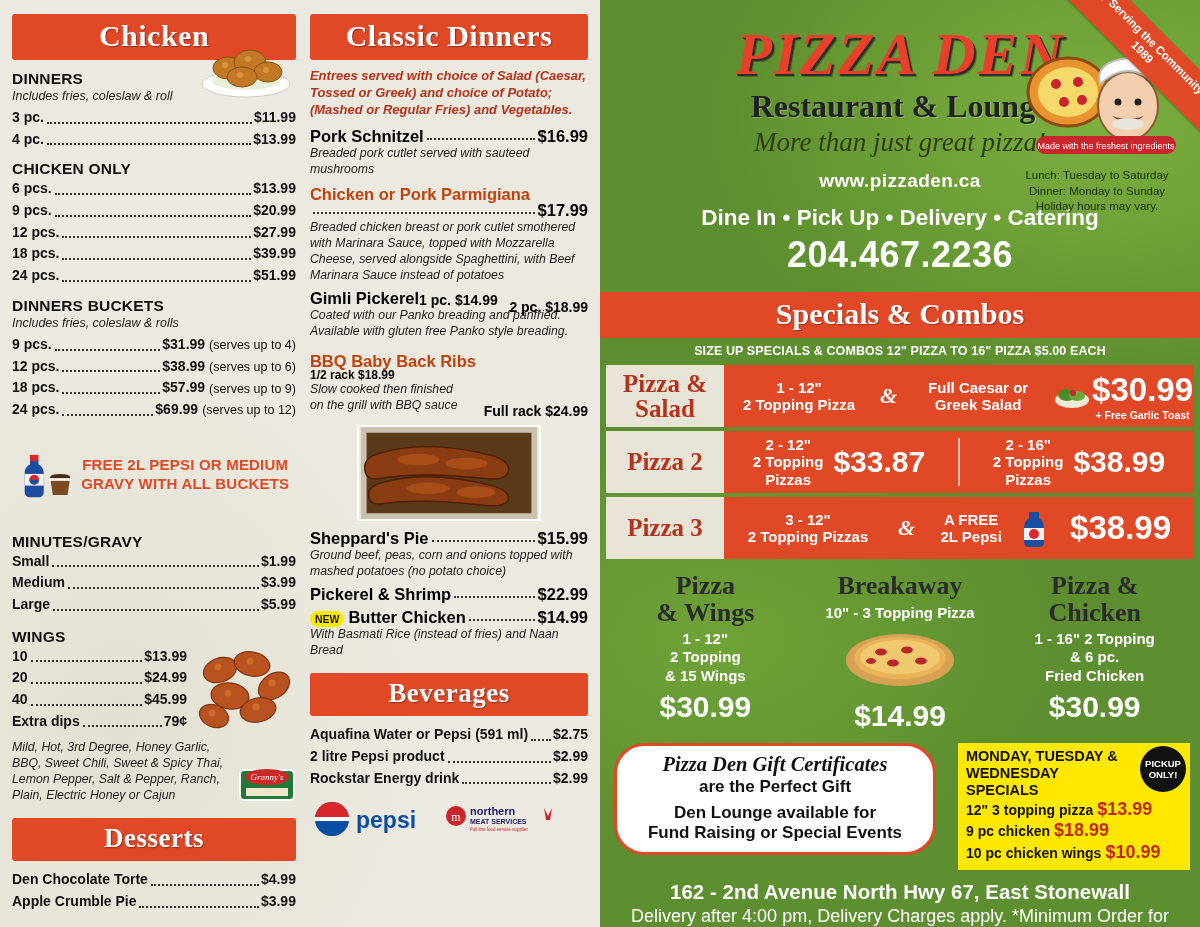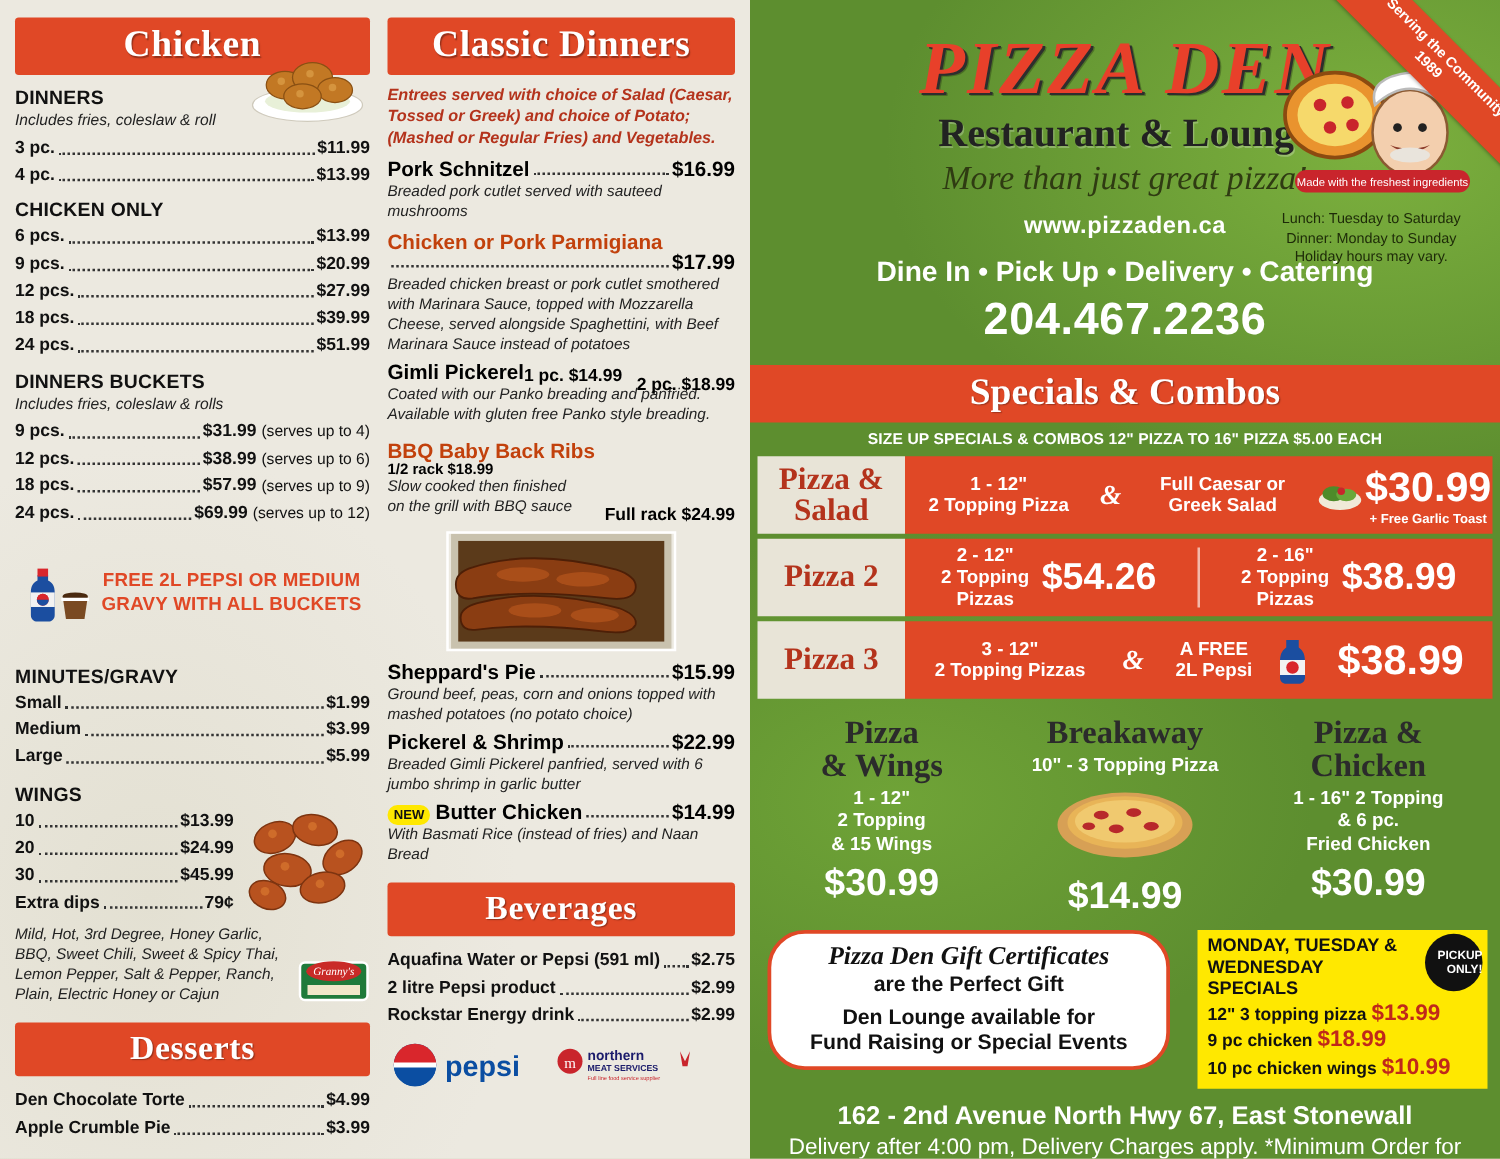--- a/index.html
+++ b/index.html
@@ -185,21 +185,21 @@
   .mtw {
     background: #ffe800; color: #111; width: 232px; margin-top: 10px; margin-right: 10px;
     padding: 5px 8px 7px 8px; position: relative; line-height: 1.18;
   }
   .mtw-t { font-weight: bold; font-size: 14.5px; }
   .mtw-r { font-weight: bold; font-size: 14px; display: flex; align-items: baseline; }
   .mtw-r .p { color: #c0281a; font-size: 18px; margin-left: 4px; }
   .pickup {
     position: absolute; right: 4px; top: 3px; width: 46px; height: 46px;
     background: #111; color: #fff; border-radius: 50%;
-    font-size: 9.5px; font-weight: bold; text-align: right;
+    font-size: 9.5px; font-weight: bold; text-align: center;
     display: flex; flex-direction: column; align-items: center; justify-content: center;
   }
 
   .address { text-align: center; font-weight: bold; font-size: 20.5px; margin-top: 10px; }
   .delivery-note { text-align: center; font-size: 18px; margin-top: 2px; }
   .allow {
     background: #ffe800; color: #111; font-weight: bold; font-size: 16px;
     text-align: center; margin: 7px 8px 0 8px; padding: 4px 0 5px 0;
   }
 </style>
@@ -338,21 +338,21 @@
             <span class="nm">10</span>
             <span class="dots"></span>
             <span class="pr">$13.99</span>
           </div>
           <div class="row">
             <span class="nm">20</span>
             <span class="dots"></span>
             <span class="pr">$24.99</span>
           </div>
           <div class="row">
-            <span class="nm">30</span>
+            <span class="nm">40</span>
             <span class="dots"></span>
             <span class="pr">$45.99</span>
           </div>
           <div class="row">
             <span class="nm">Extra dips</span>
             <span class="dots"></span>
             <span class="pr">79¢</span>
           </div>
         </div>
         <svg style="position:absolute;right:-4px;top:-6px;width:110px;height:92px" viewBox="0 0 110 92">
@@ -475,21 +475,20 @@
         <span class="dots"></span>
         <span>$15.99</span>
       </div>
       <div class="desc">Ground beef, peas, corn and onions topped with mashed potatoes (no potato choice)</div>
 
       <div class="dish-line" style="margin-top:4px">
         <span>Pickerel &amp; Shrimp</span>
         <span class="dots"></span>
         <span>$22.99</span>
       </div>
-      <div class="desc">Breaded Gimli Pickerel panfried, served with 6 jumbo shrimp in garlic butter</div>
 
       <div class="dish-line" style="margin-top:4px">
         <span class="new-badge">NEW</span>
         <span>Butter Chicken</span>
         <span class="dots"></span>
         <span>$14.99</span>
       </div>
       <div class="desc">With Basmati Rice (instead of fries) and Naan Bread</div>
 
       <div class="sec-head small" style="margin-top:14px">Beverages</div>
@@ -595,21 +594,21 @@
           </div>
         </div>
 
         <div class="combo-row">
           <div class="combo-label" style="white-space:pre-line">Pizza 2</div>
           <div class="combo-body">
             <div class="cb-cell" style="flex:1">
               <span class="cb-text" style="white-space:pre-line">2 - 12"
 2 Topping
 Pizzas</span>
-              <span class="cb-price" style="margin-left:10px">$54.26</span>
+              <span class="cb-price" style="margin-left:10px">$33.87</span>
             </div>
             <div class="vdiv"></div>
             <div class="cb-cell" style="flex:1">
               <span class="cb-text" style="white-space:pre-line">2 - 16"
 2 Topping
 Pizzas</span>
               <span class="cb-price" style="margin-left:10px">$38.99</span>
             </div>
           </div>
         </div>

